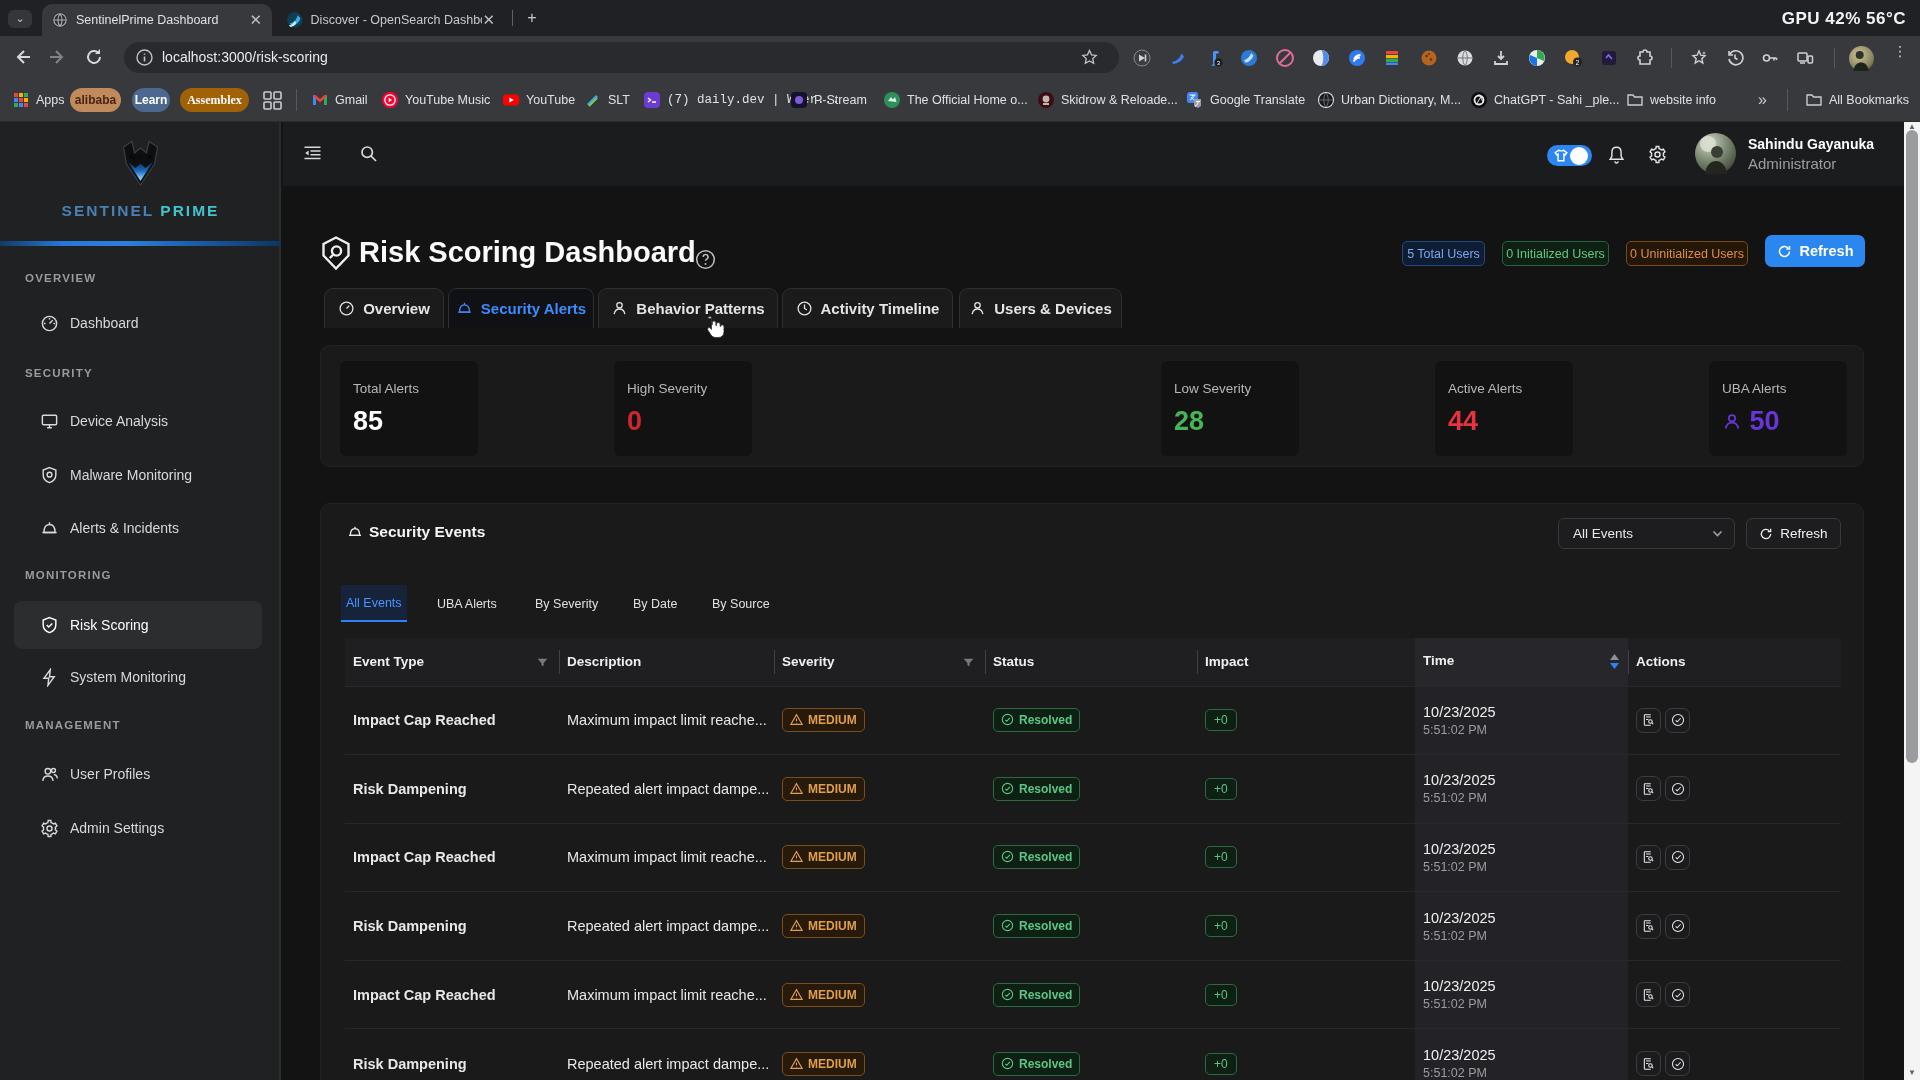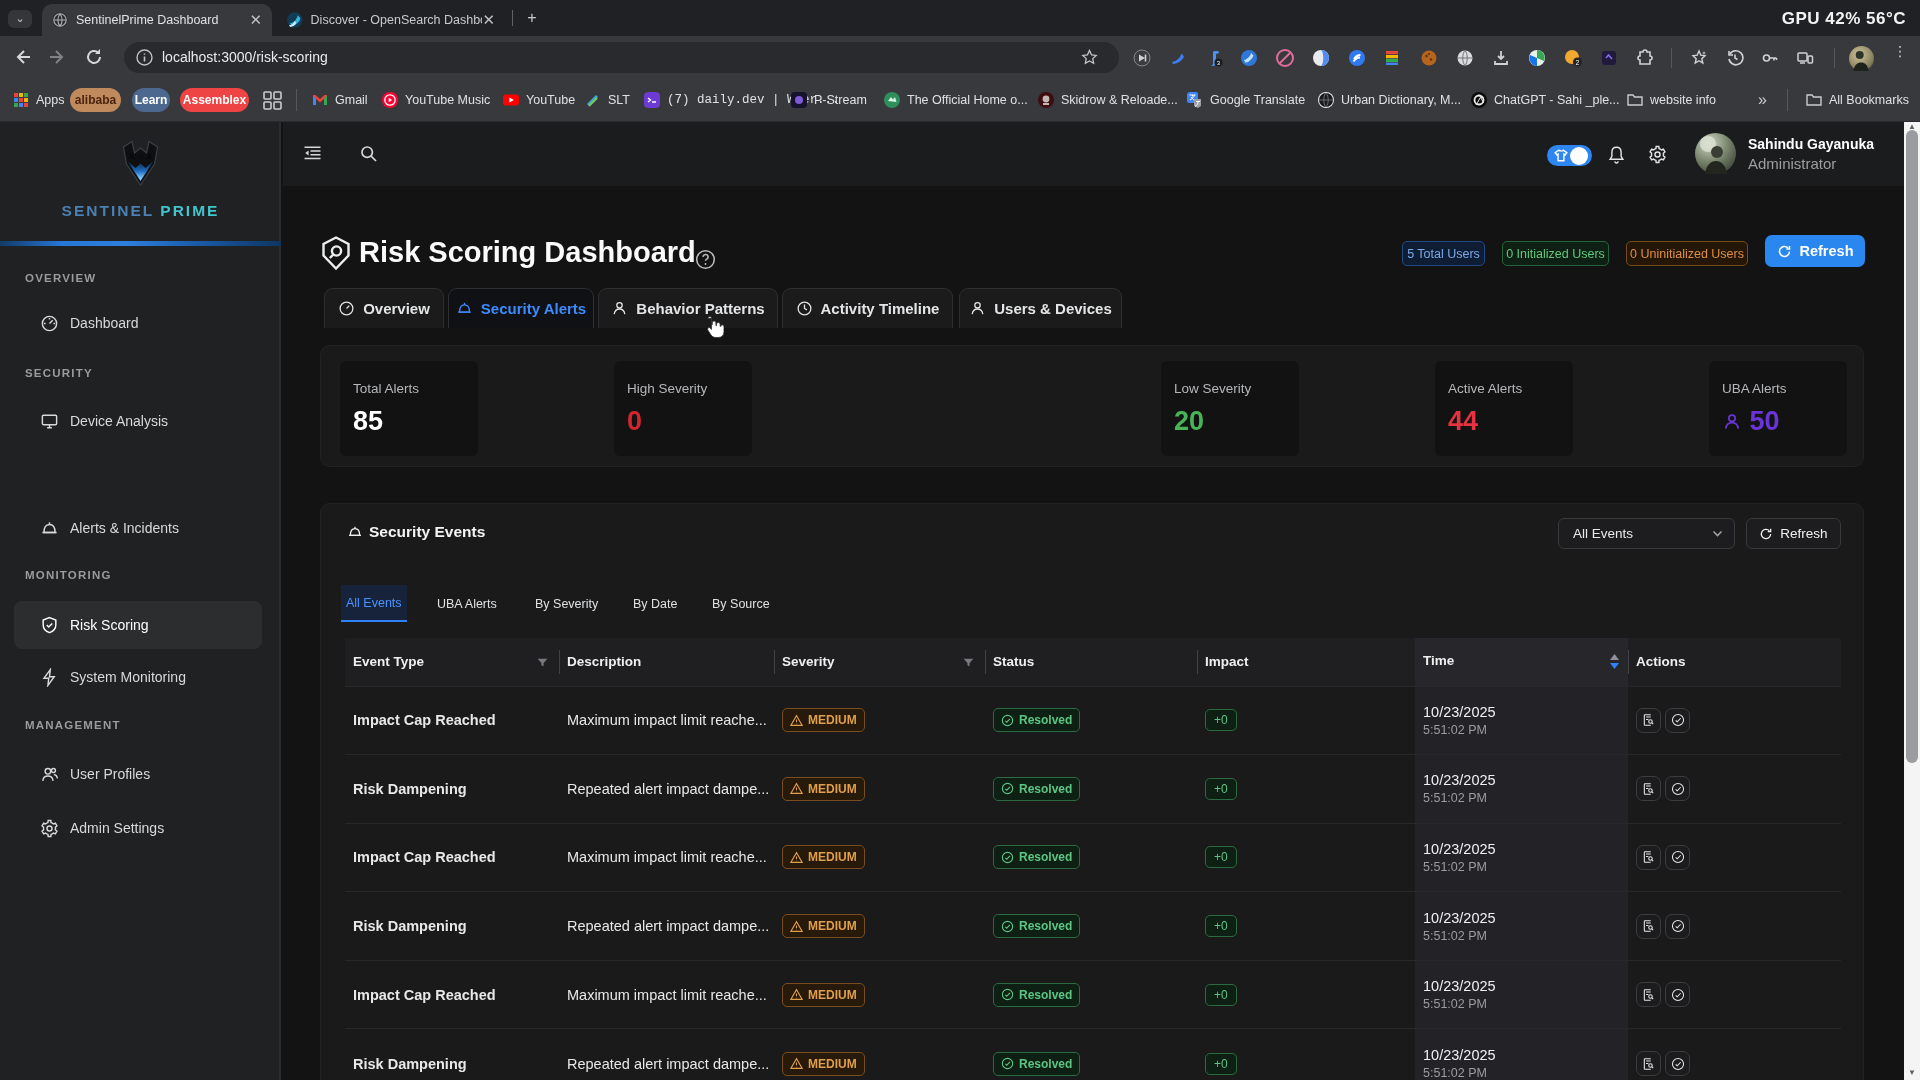--- a/index.html
+++ b/index.html
@@ -46,21 +46,21 @@
   .bigtab.active { background:#101114; color:#3d8bfd; }
 
   .evtab { position:absolute; top:81px; height:37px; display:flex; align-items:center; color:#e0e1e2; font-size:12.5px; padding:0 5px; }
   .evtab.active { background:#16233a; color:#4a94ff; border-bottom:2px solid #2f81f7; }
 
   table#evt { position:absolute; left:24px; top:134px; width:1496px; border-collapse:collapse; table-layout:fixed; }
   #evt th.div { background-image:linear-gradient(#414143,#414143); background-size:1px 24px; background-repeat:no-repeat; background-position:0 center; }
   #evt th { background:#1f1f21; color:#efefef; font-size:13.5px; text-align:left; height:48px; padding:0 0 0 8px; font-weight:bold; }
   #evt td { height:68.6px; padding:0 0 0 8px; font-size:14.5px; color:#e8e8e8; border-top:1px solid #28282a; }
   #evt .timecol { background:#232327; }
-  .pill { display:inline-flex; align-items:center; gap:5px; border:1px solid; border-radius:5px; font-size:12px; font-weight:bold; padding:4px 7px; }
+  .pill { display:inline-flex; gap:5px; border:1px solid; border-radius:5px; font-size:12px; font-weight:bold; padding:4px 7px; }
   .pill.med { color:#df9f4c; border-color:#7a4d20; background:#271a0b; }
   .pill.res { color:#5cc584; border-color:#2d6a41; background:#0e2014; }
   .pill.imp { color:#5cc584; border-color:#2d6a41; background:#0e2014; font-weight:normal; padding:3px 8px; }
   .actbtn { display:inline-flex; align-items:center; justify-content:center; width:25px; height:25px; border:1px solid #3c3c3f; border-radius:7px; background:#1c1c1e; }
 
   #scrollbar { position:absolute; left:1904px; top:122px; width:16px; height:958px; background:#f4f4f4; }
   #sthumb { position:absolute; left:2px; top:8px; width:12px; height:633px; background:#9a9ca0; border-radius:7px; }
 </style>
 </head>
 <body>
@@ -127,21 +127,21 @@
           <rect x="11" y="6" width="4" height="4" fill="#f5b400"></rect>
           <rect x="1" y="11" width="4" height="4" fill="#34a853"></rect>
           <rect x="6" y="11" width="4" height="4" fill="#4285f4"></rect>
           <rect x="11" y="11" width="4" height="4"></rect>
         </g>
       </svg>
     Apps
   </div>
   <div class="bm bmpill" style="left:70px; width:51px; background:#c08a5d; color:#4a2410;">alibaba</div>
   <div class="bm bmpill" style="left:132px; width:38px; background:#4c688f; color:#fff;">Learn</div>
-  <div class="bm bmpill" style="left:180px; width:69px; background:#ef4444; color:#fff;">Assemblex</div>
+  <div class="bm bmpill" style="left:180px; width:69px; background:#a16207; color:#fff;font-family:Liberation Serif, serif;">Assemblex</div>
   <svg class="abs" style="left:263px; top:91px;" width="19" height="19" viewBox="0 0 19 19">
       <g fill="none" stroke="#c9cbce" stroke-width="1.6">
         <rect x="1" y="1" width="7" height="7" rx="1"></rect>
         <rect x="11" y="1" width="7" height="7" rx="1"></rect>
         <rect x="1" y="11" width="7" height="7" rx="1"></rect>
         <rect x="11" y="11" width="7" height="7" rx="1"></rect>
       </g>
     </svg>
   <div class="abs" style="left:296px; top:89px; width:1px; height:22px; background:#55575a;"></div>
   <div class="bm" style="left:312px;"><svg class="fav" viewBox="0 0 16 16">
@@ -328,20 +328,24 @@
       <div class="sbitem" style="top:177px;"><svg width="19" height="19" viewBox="0 0 24 24" fill="none" stroke="#d8d9da" stroke-width="1.8">
             <circle cx="12" cy="12" r="9"></circle>
             <path d="M12 12l4-4"></path>
             <path d="M5 12h2M17 12h2M12 5v2"></path>
           </svg>Dashboard</div>
       <div class="sbsection" style="top:245px;">SECURITY</div>
       <div class="sbitem" style="top:275px;"><svg width="19" height="19" viewBox="0 0 24 24" fill="none" stroke="#d8d9da" stroke-width="1.8">
             <rect x="3" y="4" width="18" height="12" rx="1.5"></rect>
             <path d="M9 20h6M12 16v4"></path>
           </svg>Device Analysis</div>
+      <div class="sbitem" style="top:329px;"><svg width="19" height="19" viewBox="0 0 24 24" fill="none" stroke="#d8d9da" stroke-width="1.8">
+            <path d="M12 2l8 3v6c0 5-3.5 8.5-8 10-4.5-1.5-8-5-8-10V5z"></path>
+            <circle cx="12" cy="11" r="3"></circle>
+          </svg>Malware Monitoring</div>
       <div class="sbitem" style="top:382px;"><svg width="19" height="19" viewBox="0 0 24 24" fill="none" stroke="#d8d9da" stroke-width="1.8">
             <path d="M5 17c0-6 2-10 7-10s7 4 7 10z"></path>
             <path d="M3 17h18M12 4v3"></path>
           </svg>Alerts &amp; Incidents</div>
       <div class="sbsection" style="top:447px;">MONITORING</div>
       <div class="sbitem active" style="top:479px;"><svg width="19" height="19" viewBox="0 0 24 24" fill="none" stroke="#fff" stroke-width="1.8">
             <path d="M12 2l8 3v6c0 5-3.5 8.5-8 10-4.5-1.5-8-5-8-10V5z"></path>
             <path d="M8.5 11.5l2.5 2.5 4.5-4.5"></path>
           </svg>Risk Scoring</div>
       <div class="sbitem" style="top:531px;"><svg width="19" height="19" viewBox="0 0 24 24" fill="none" stroke="#d8d9da" stroke-width="1.8">
@@ -452,21 +456,21 @@
         <div class="statcard" style="left:19px;">
             <div class="lbl">Total Alerts</div>
             <div class="num" style="color:#ffffff;">85</div>
           </div>
         <div class="statcard" style="left:293px;">
             <div class="lbl">High Severity</div>
             <div class="num" style="color:#d2262e;">0</div>
           </div>
         <div class="statcard" style="left:840px;">
             <div class="lbl">Low Severity</div>
-            <div class="num" style="color:#47b556;">20</div>
+            <div class="num" style="color:#47b556;">28</div>
           </div>
         <div class="statcard" style="left:1114px;">
             <div class="lbl">Active Alerts</div>
             <div class="num" style="color:#e6333f;">44</div>
           </div>
         <div class="statcard" style="left:1388px;">
             <div class="lbl">UBA Alerts</div>
             <div class="num" style="color:#6a35d8;"><svg width="20" height="20" viewBox="0 0 24 24" fill="none" stroke="#6a35d8" stroke-width="2" style="vertical-align:-2px;">
                 <circle cx="12" cy="7.5" r="3.8"></circle>
                 <path d="M4.5 20c.7-4.8 3.6-7.3 7.5-7.3s6.8 2.5 7.5 7.3"></path>

